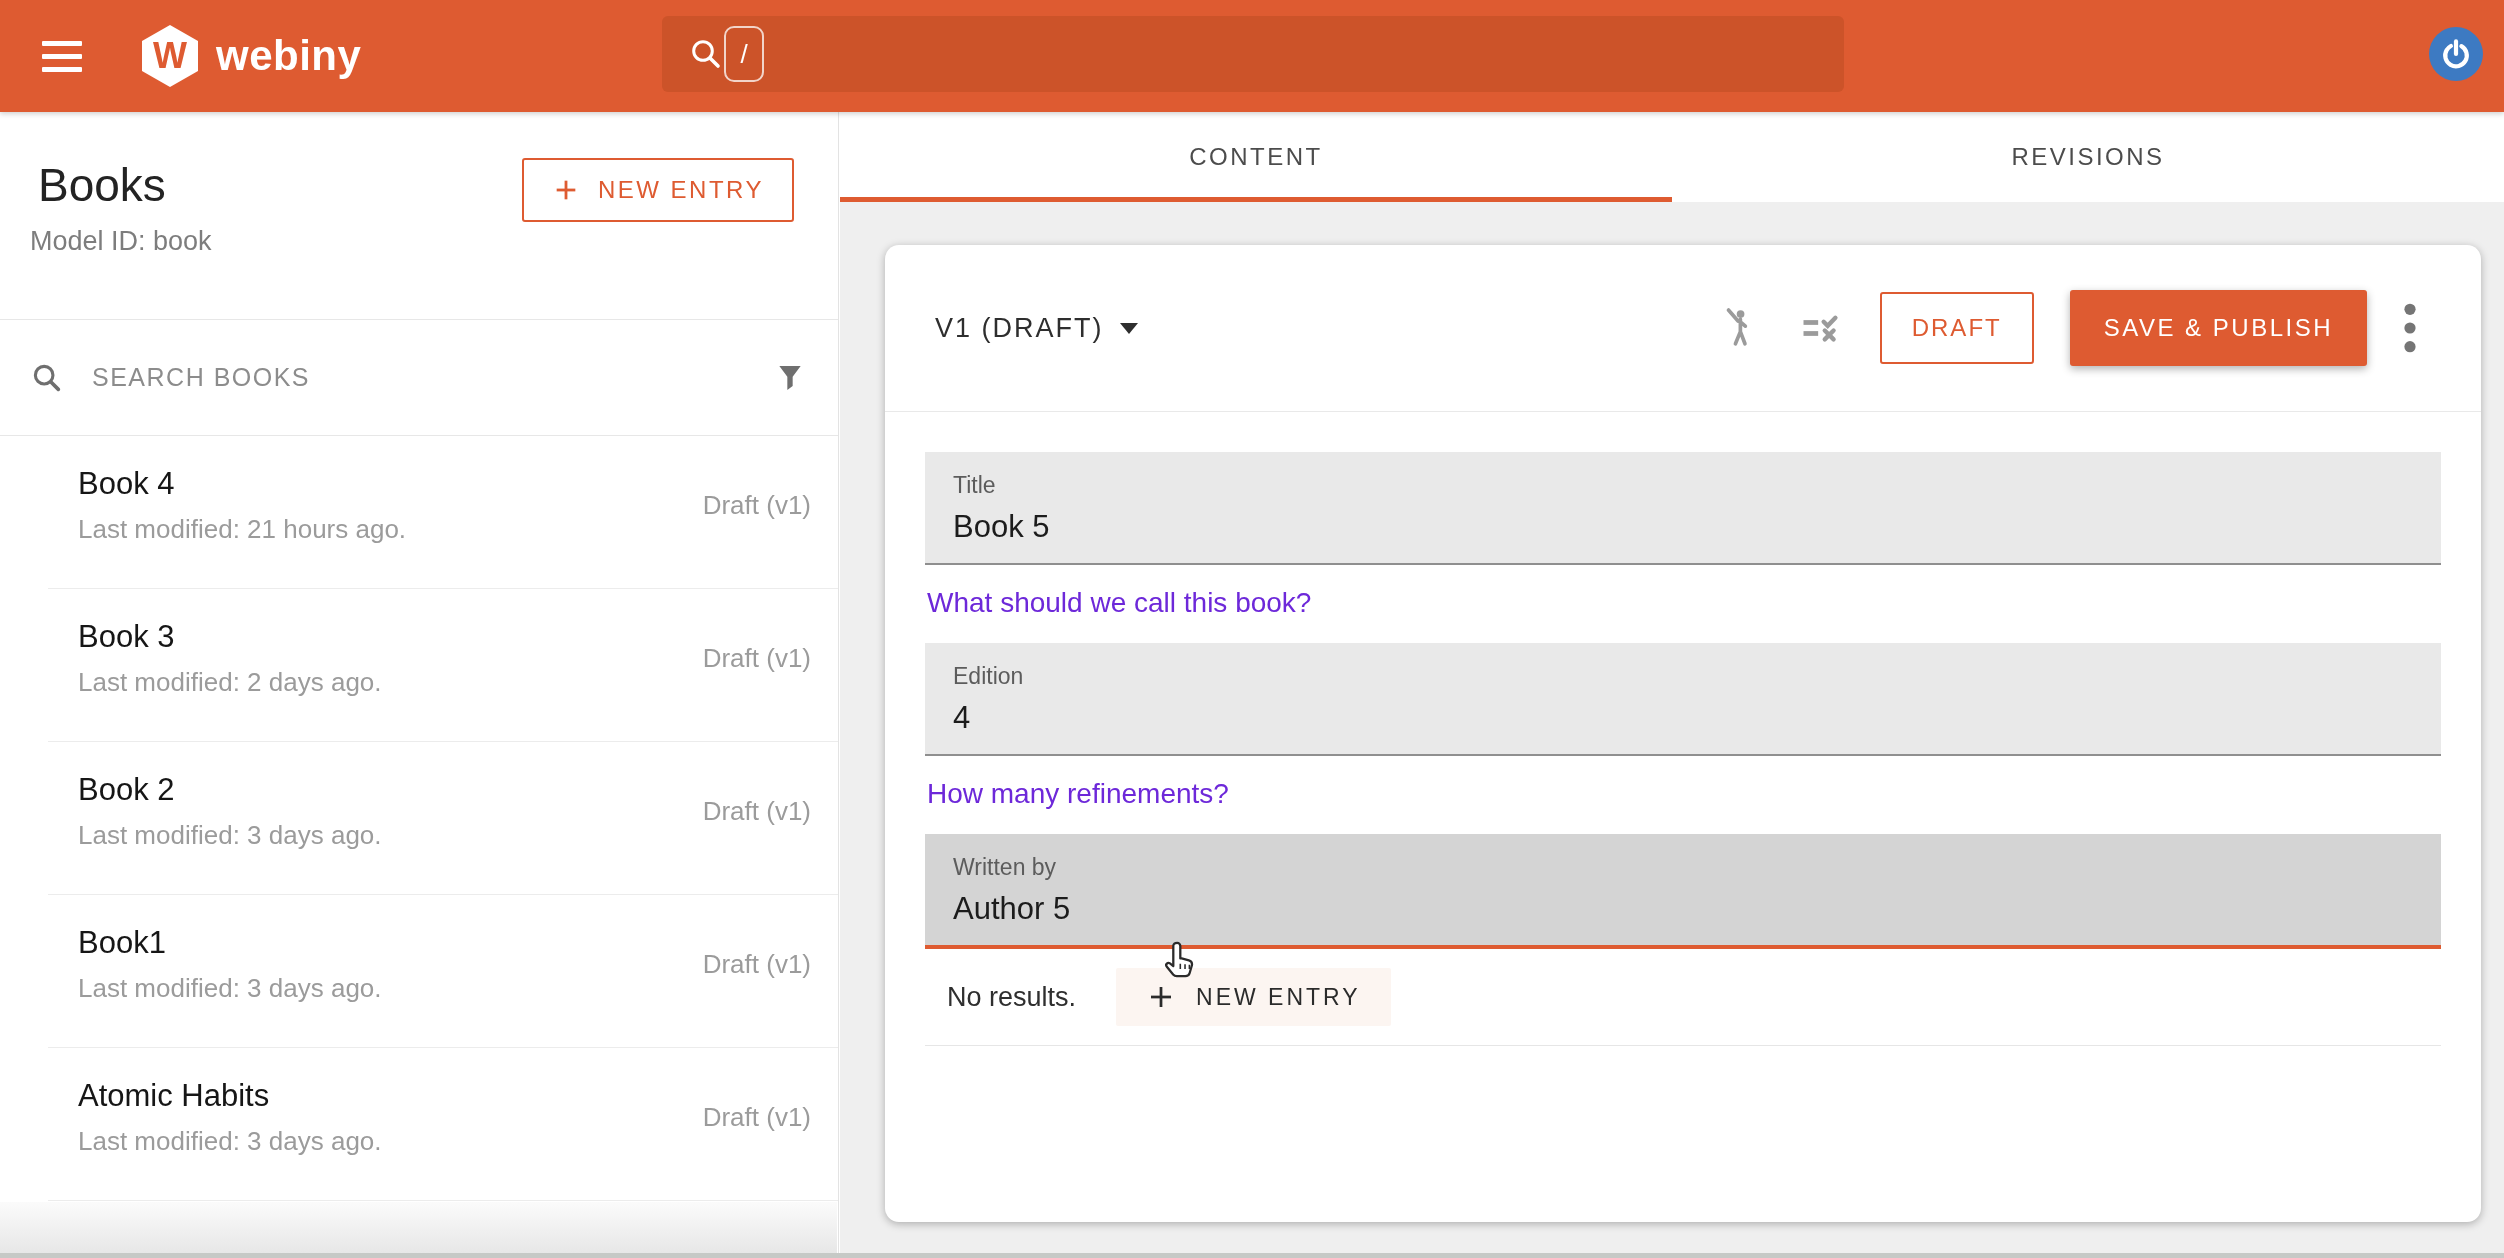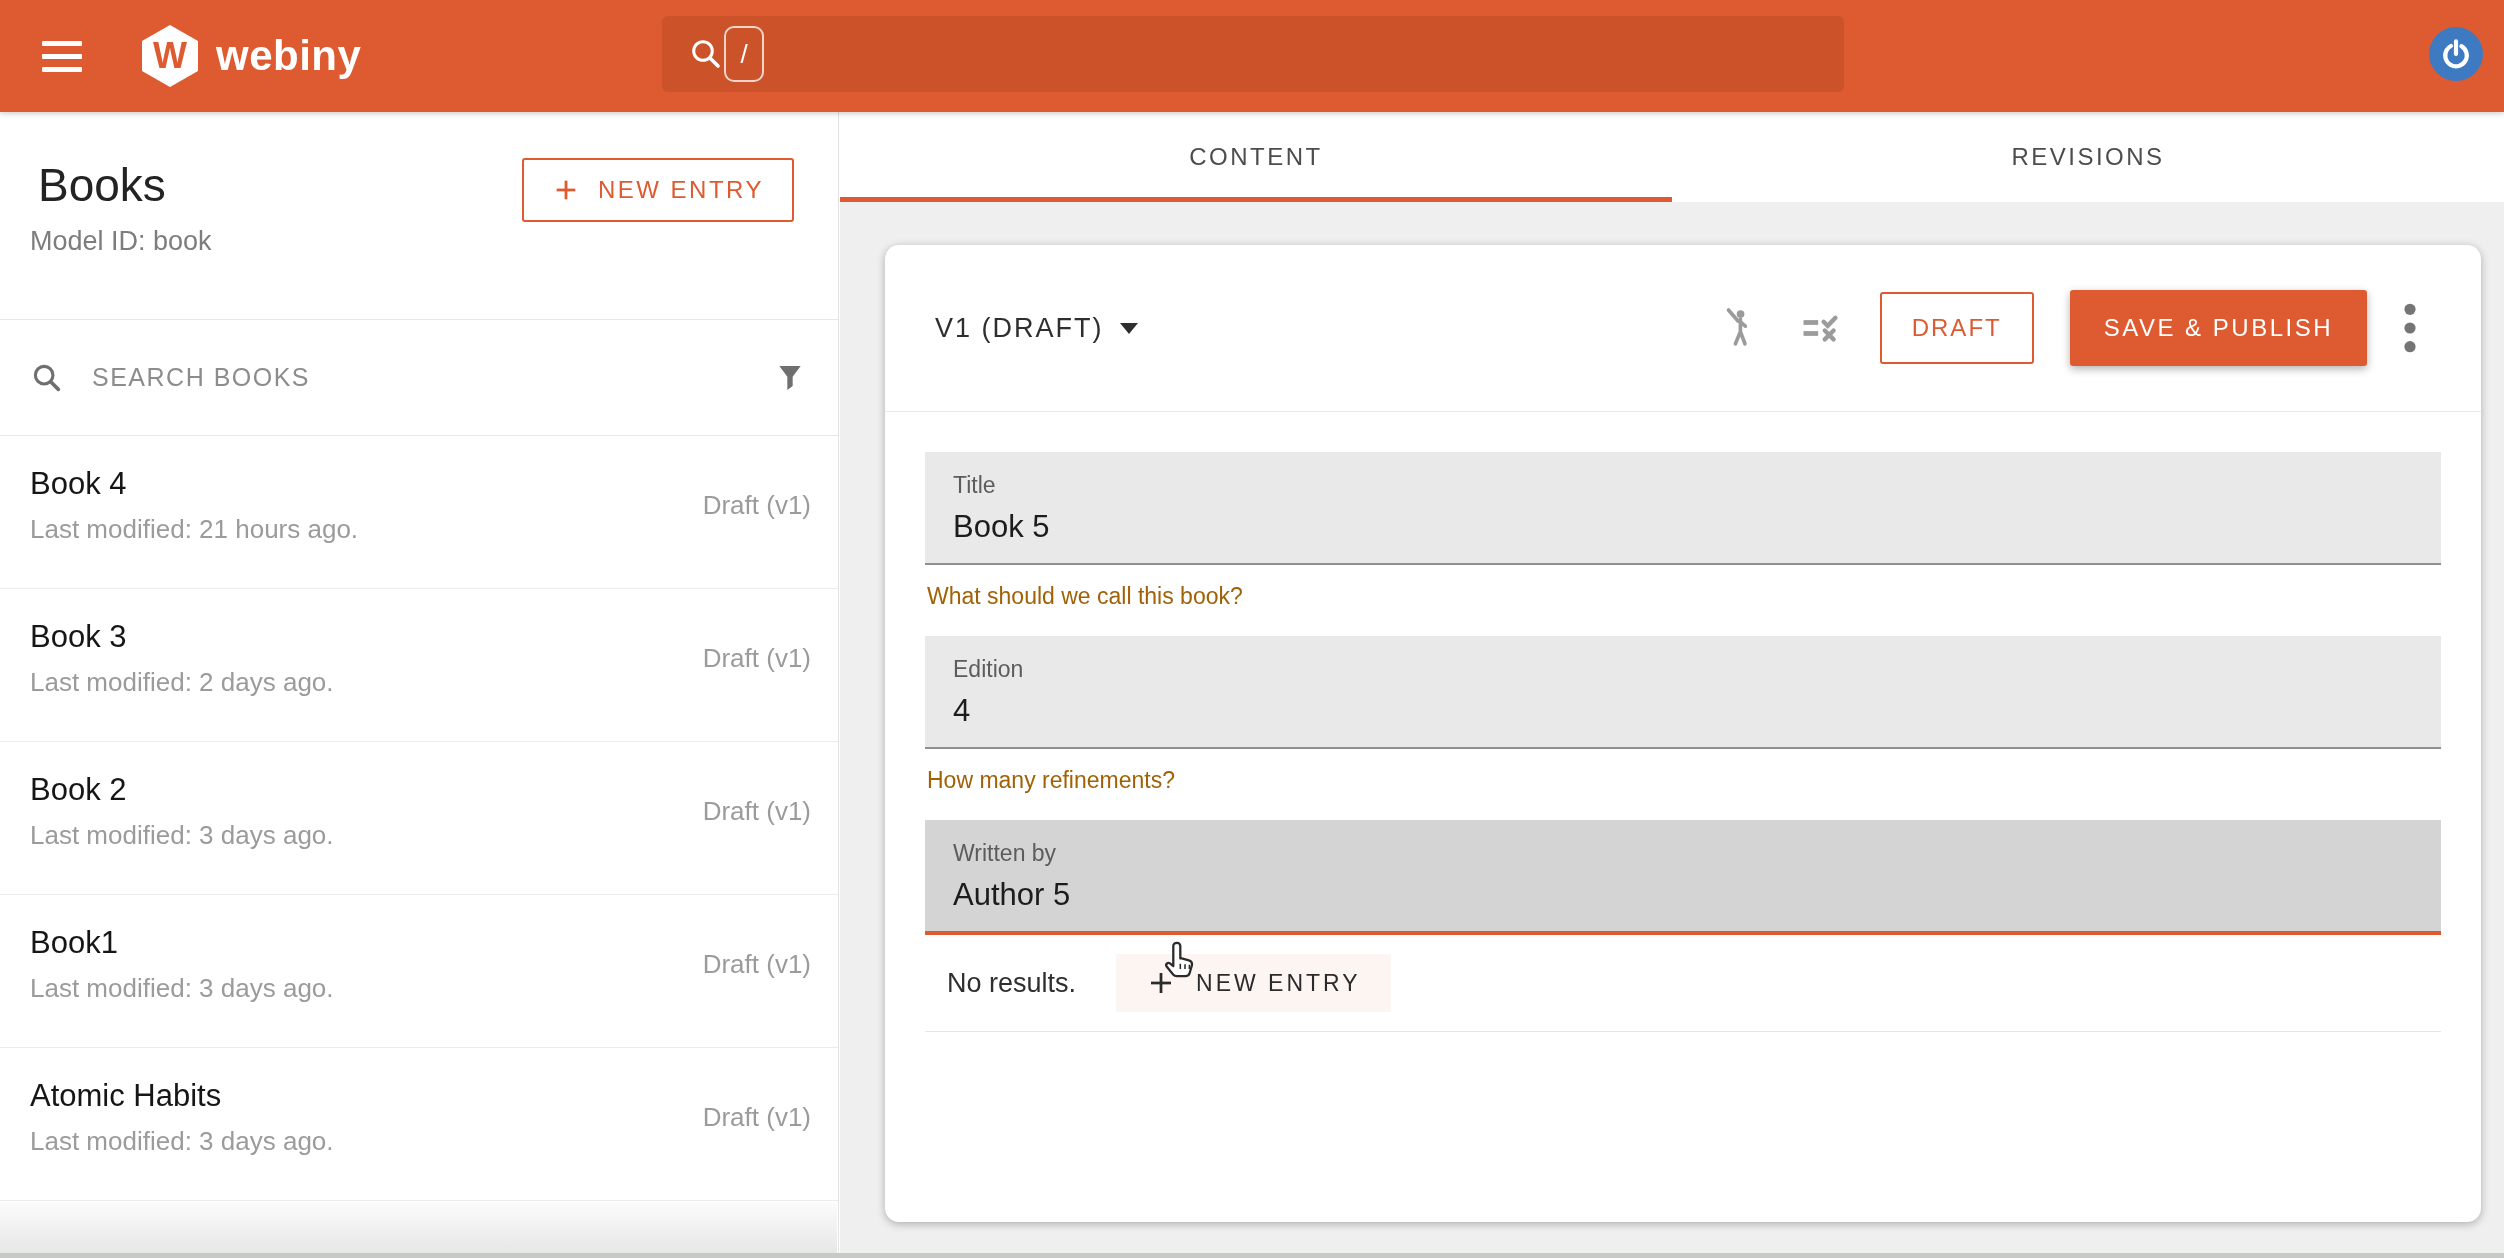--- a/index.html
+++ b/index.html
@@ -40,21 +40,21 @@
   .new-entry-btn{position:absolute;right:44px;top:46px;height:64px;padding:0 28px;
                  border:2px solid var(--primary,#de5b31);border-radius:3px;background:#fff;
                  color:var(--primary,#de5b31);font-size:24px;letter-spacing:2.5px;
                  display:flex;align-items:center;gap:18px;cursor:pointer;font-family:inherit;box-sizing:border-box;}
   .psearch{height:117px;border-top:1px solid #e7e7e7;border-bottom:1px solid #e7e7e7;
            display:flex;align-items:center;padding:8px 30px;box-sizing:border-box;}
   .psearch input{flex:1;margin-left:26px;border:0;outline:0;font-size:25px;letter-spacing:1.5px;
                  color:#444;font-family:inherit;}
   .psearch input::placeholder{color:#8c8c8c;}
   .filter-btn{background:none;border:0;cursor:pointer;padding:2px;display:flex;}
-  .entry{position:relative;height:153px;border-bottom:1px solid #ececec;cursor:pointer;box-sizing:border-box;}
+  .entry{position:relative;height:153px;border-bottom:1px solid #ececec;cursor:pointer;box-sizing:border-box;margin-left:48px;}
   .entry-title{position:absolute;left:30px;top:30px;font-size:31px;color:#161616;}
   .entry-sub{position:absolute;left:30px;top:78px;font-size:26px;color:#9b9b9b;}
   .entry-status{position:absolute;right:27px;top:54px;font-size:26px;color:#9b9b9b;}
   .panel-fade{position:absolute;left:0;right:1px;bottom:5px;height:51px;
               background:linear-gradient(180deg,#fbfbfb,#e7e7e7);}
 
   
   .content{position:absolute;top:112px;left:840px;right:0;bottom:0;background:var(--tab-bg,#efefef);}
   .tabs{height:90px;background:#fff;display:flex;}
   .tab{flex:1;display:flex;align-items:center;justify-content:center;font-size:24px;
@@ -78,21 +78,21 @@
   .publish-btn{height:76px;padding:0 34px;background:var(--primary,#de5b31);border:0;border-radius:3px;
                color:#fff;font-size:24px;letter-spacing:2.5px;box-shadow:0 3px 8px rgba(0,0,0,0.30);
                cursor:pointer;font-family:inherit;}
 
   .form{padding:40px 40px 0;}
   .fgroup{margin-bottom:26px;}
   .ffield{background:#e9e9e9;border-bottom:2px solid #8f8f8f;padding:20px 0 18px 28px;}
   .flabel{font-size:23px;color:#5c5c5c;display:block;}
   .fvalue{display:block;width:95%;border:0;outline:0;background:transparent;font-size:31px;
           color:#1c1c1c;margin-top:10px;font-family:inherit;padding:0;}
-  .fhelper{margin:17px 0 0 2px;font-size:23px;color:#a16207;line-height:28px;}
+  .fhelper{margin:24px 0 0 2px;font-size:28px;color:#6d28d9;line-height:28px;}
   .fgroup.focused .ffield{background:#d4d4d4;border-bottom:4px solid var(--primary,#de5b31);}
   .ref-row{height:96px;border-bottom:1px solid #e6e6e6;display:flex;align-items:center;padding-left:22px;}
   .no-results{font-size:27px;color:#2f2f2f;}
   .chip{margin-left:40px;height:58px;padding:0 30px;background:#fcf5f1;border:0;border-radius:2px;
         display:flex;align-items:center;gap:20px;font-size:23px;letter-spacing:3px;color:#2b2b2b;
         cursor:pointer;font-family:inherit;}
 
   .cursor{position:absolute;left:1160px;top:938px;z-index:40;pointer-events:none;}
   .bottom-edge{position:absolute;left:0;right:0;bottom:0;height:5px;background:#c6c9c6;z-index:30;}
 </style>

